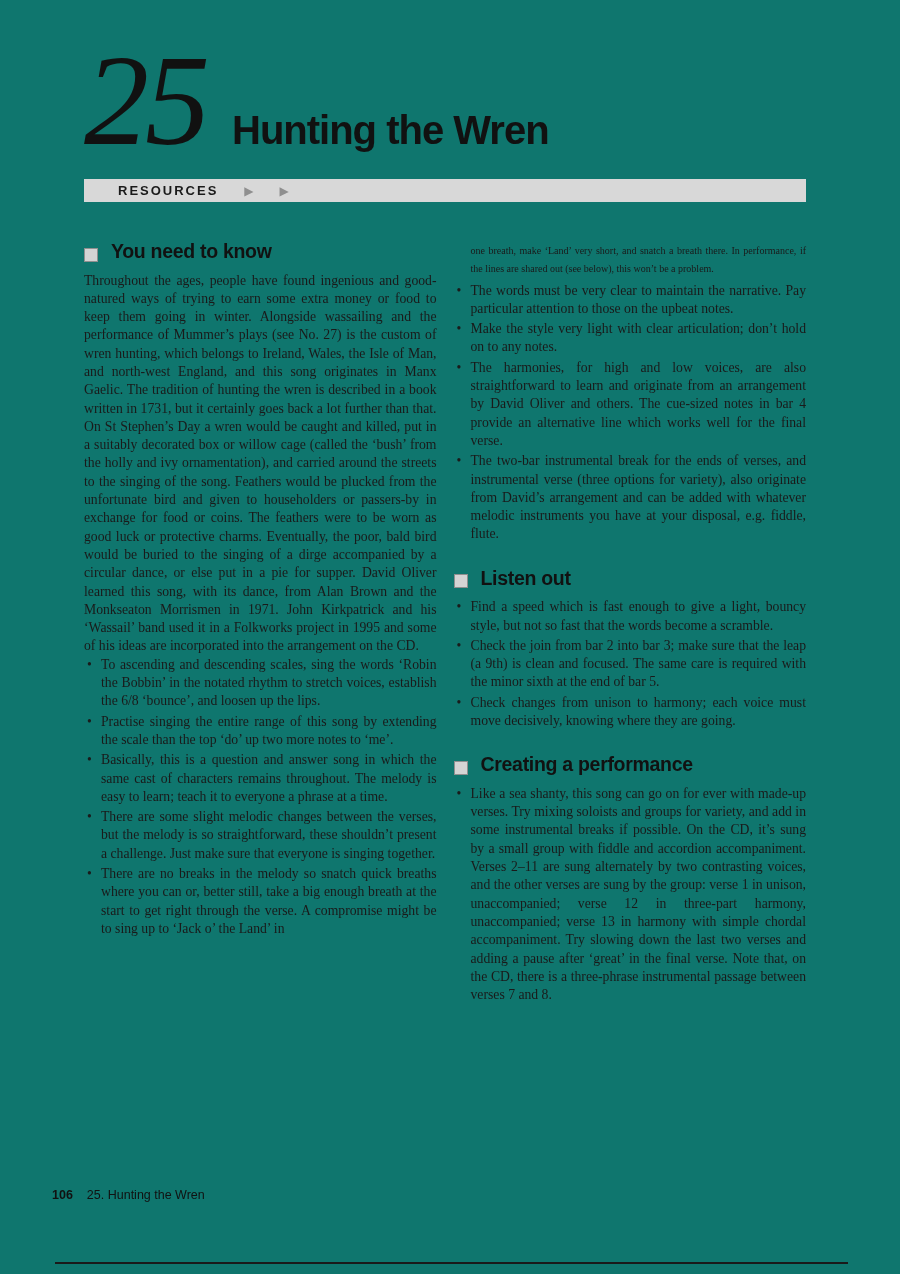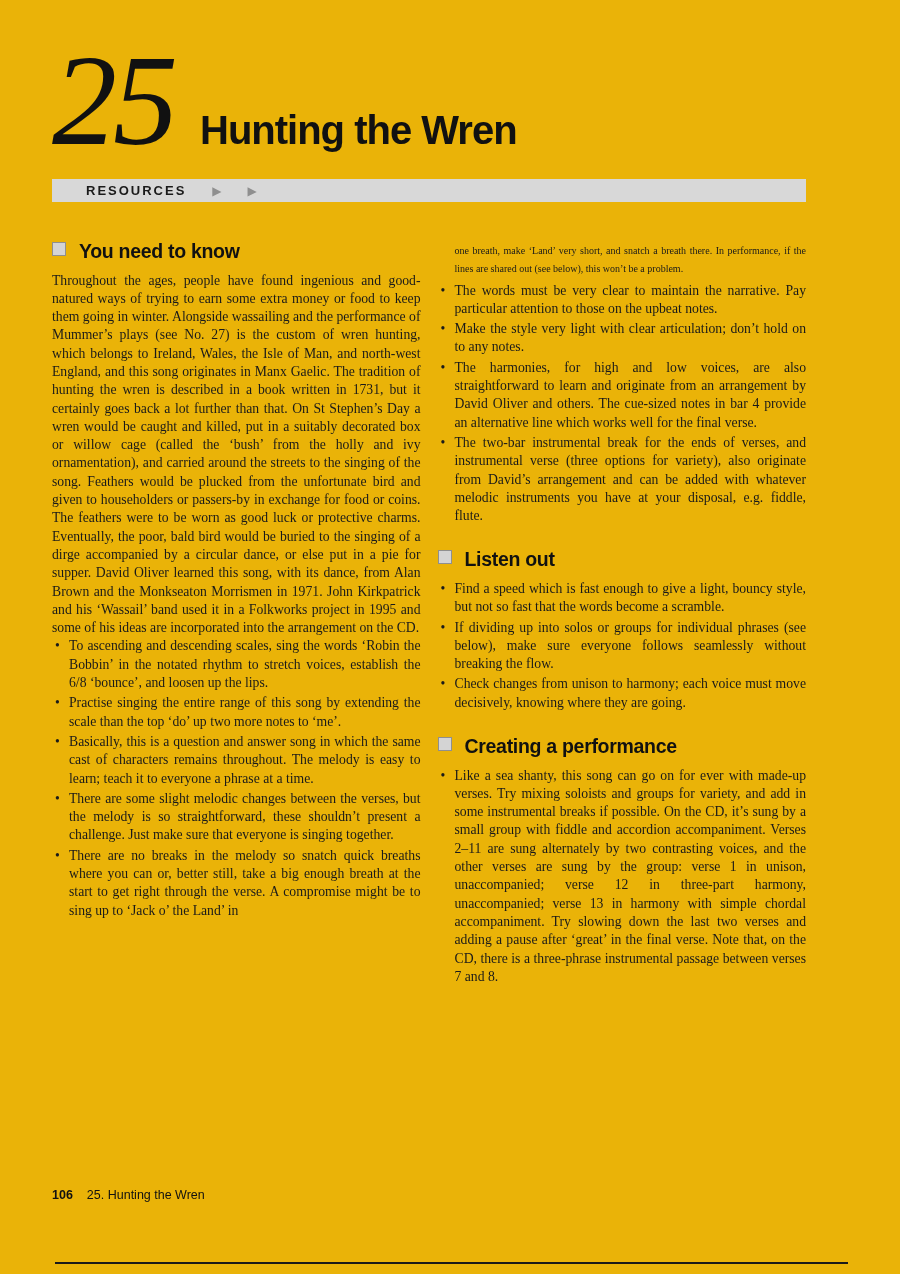--- a/index.html
+++ b/index.html
@@ -1,24 +1,25 @@
 <!DOCTYPE html>
 <html><head>
 <meta charset="utf-8">
 <style>
   * { box-sizing: border-box; }
   html, body { margin: 0; padding: 0; background: #ffffff; }
   .page {
     position: relative;
     width: 900px;
     height: 1274px;
-    background: #eab308;
+    background: #0f766e;
     overflow: hidden;
     font-family: "Liberation Serif", "DejaVu Serif", serif;
     color: #1a1a1a;
+    padding-left: 32px;
   }
 
   
   .chapter-head {
     display: flex;
     align-items: baseline;
     margin: 48px 94px 0 52px;
   }
   .chapter-number {
     font-family: "Liberation Serif", "DejaVu Serif", serif;
@@ -67,21 +68,21 @@
   .columns {
     display: flex;
     gap: 17px;
     margin: 40px 94px 0 52px;
   }
   .col { flex: 1 1 0; min-width: 0; }
 
   
   .section-head {
     display: flex;
-    align-items: flex-start;
+    align-items: flex-end;
     gap: 13px;
     margin: 25px 0 10px 0;
   }
   .section-head.first { margin-top: 0; }
   .section-checkbox {
     width: 14px;
     height: 14px;
     background: #d4d4d4;
     border: 1.5px solid #8f8f8f;
     flex: 0 0 auto;
@@ -206,21 +207,21 @@
         <li>The two-bar instrumental break for the ends of verses, and instrumental verse (three options for variety), also originate from David’s arrangement and can be added with whatever melodic instruments you have at your disposal, e.g. fiddle, flute.</li>
       </ul>
 
       <div class="section">
         <div class="section-head">
           <span class="section-checkbox"></span>
           <span class="section-title">Listen out</span>
         </div>
         <ul class="bullets">
           <li>Find a speed which is fast enough to give a light, bouncy style, but not so fast that the words become a scramble.</li>
-          <li>If dividing up into solos or groups for individual phrases (see below), make sure everyone follows seamlessly without breaking the flow.</li>
+          <li>Check the join from bar 2 into bar 3; make sure that the leap (a 9th) is clean and focused. The same care is required with the minor sixth at the end of bar 5.</li>
           <li>Check changes from unison to harmony; each voice must move decisively, knowing where they are going.</li>
         </ul>
       </div>
 
       <div class="section">
         <div class="section-head">
           <span class="section-checkbox"></span>
           <span class="section-title">Creating a performance</span>
         </div>
         <ul class="bullets">

